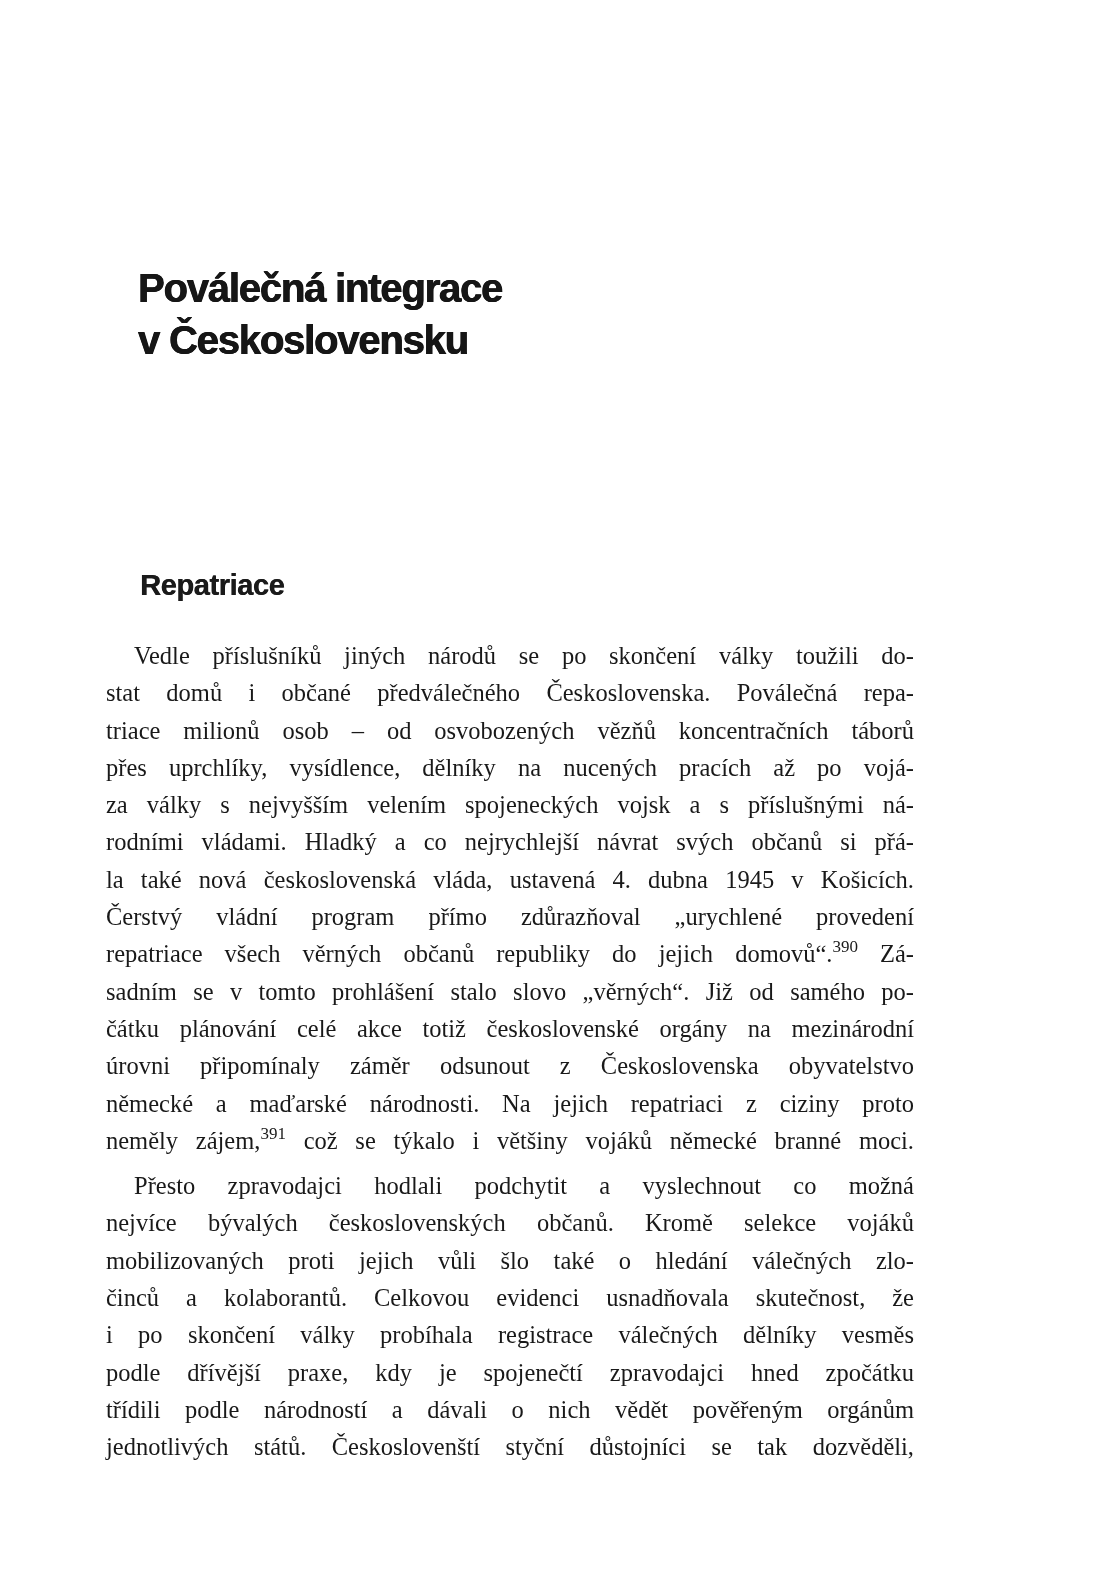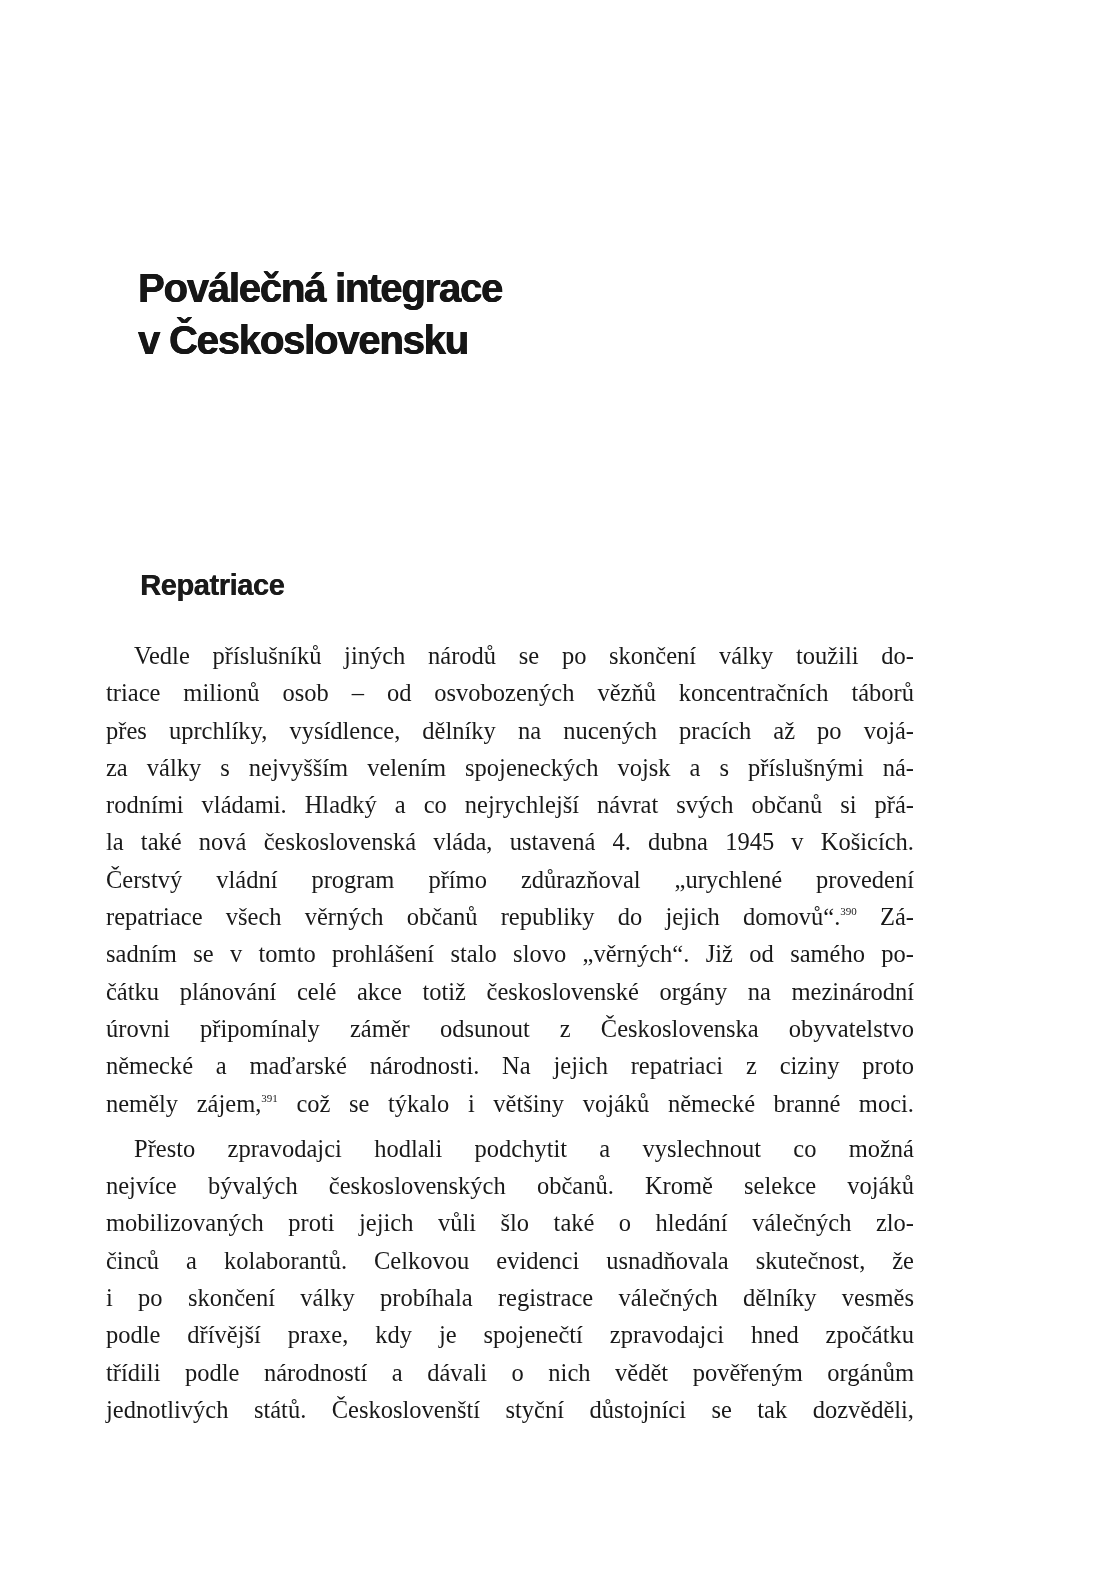--- a/index.html
+++ b/index.html
@@ -58,21 +58,21 @@
     line-height: 37.3px;
     text-align: justify;
     text-align-last: justify;
     white-space: normal;
     overflow: visible;
   }
   .line.indent {
     padding-left: 28px;
   }
   sup.fnref {
-    font-size: 11px;
+    font-size: 17px;
     line-height: 0;
     vertical-align: baseline;
     position: relative;
     top: -10px;
     letter-spacing: 0;
   }
 </style>
 </head>
 <body>
 
@@ -81,20 +81,21 @@
   <div class="chapter-title">
     <div>Poválečná integrace</div>
     <div>v Československu</div>
   </div>
 
   <div class="section-heading">Repatriace</div>
 
   <div class="body-text">
       <div class="paragraph">
         <div class="line indent">Vedle příslušníků jiných národů se po skončení války toužili do-</div>
+        <div class="line">stat domů i občané předválečného Československa. Poválečná repa-</div>
         <div class="line">triace milionů osob – od osvobozených vězňů koncentračních táborů</div>
         <div class="line">přes uprchlíky, vysídlence, dělníky na nucených pracích až po vojá-</div>
         <div class="line">za války s nejvyšším velením spojeneckých vojsk a s příslušnými ná-</div>
         <div class="line">rodními vládami. Hladký a co nejrychlejší návrat svých občanů si přá-</div>
         <div class="line">la také nová československá vláda, ustavená 4. dubna 1945 v Košicích.</div>
         <div class="line">Čerstvý vládní program přímo zdůrazňoval „urychlené provedení</div>
         <div class="line">repatriace všech věrných občanů republiky do jejich domovů“.<sup class="fnref">390</sup> Zá-</div>
         <div class="line">sadním se v tomto prohlášení stalo slovo „věrných“. Již od samého po-</div>
         <div class="line">čátku plánování celé akce totiž československé orgány na mezinárodní</div>
         <div class="line">úrovni připomínaly záměr odsunout z Československa obyvatelstvo</div>

